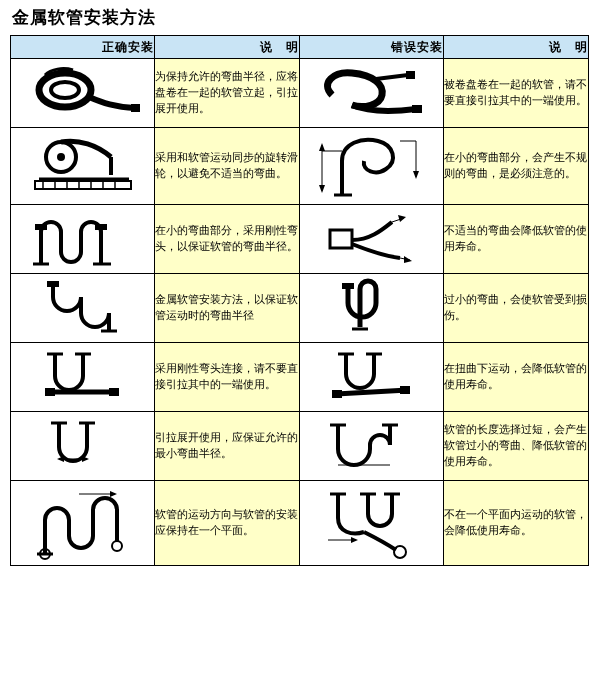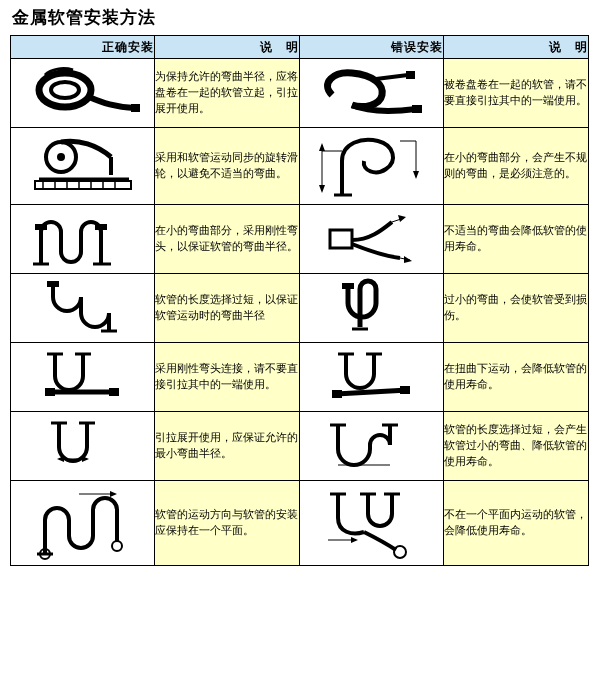--- a/index.html
+++ b/index.html
@@ -173,21 +173,21 @@
       </tr>
 
       <tr>
         <td class="imgcell">
           <svg class="sk" width="128" height="62" viewBox="0 0 128 62">
             <path d="M34 6 L34 20 A14 14 0 0 0 62 20 L62 36 A14 14 0 0 0 90 36 L90 54" fill="none" stroke="#000" stroke-width="4"></path>
             <line x1="82" y1="54" x2="98" y2="54" stroke="#000" stroke-width="3"></line>
             <rect x="28" y="4" width="12" height="6" fill="#000"></rect>
           </svg>
         </td>
-        <td class="txtcell">软管的长度选择过短，以保证软管运动时的弯曲半径</td>
+        <td class="txtcell">金属软管安装方法，以保证软管运动时的弯曲半径</td>
         <td class="imgcell">
           <svg class="sk" width="128" height="62" viewBox="0 0 128 62">
             <path d="M40 8 L40 26 A14 14 0 0 0 68 26 L68 12 A8 8 0 0 0 52 12 L52 50" fill="none" stroke="#000" stroke-width="5"></path>
             <line x1="44" y1="52" x2="60" y2="52" stroke="#000" stroke-width="3"></line>
             <rect x="34" y="6" width="12" height="6" fill="#000"></rect>
           </svg>
         </td>
         <td class="txtcell">过小的弯曲，会使软管受到损伤。</td>
       </tr>
 

